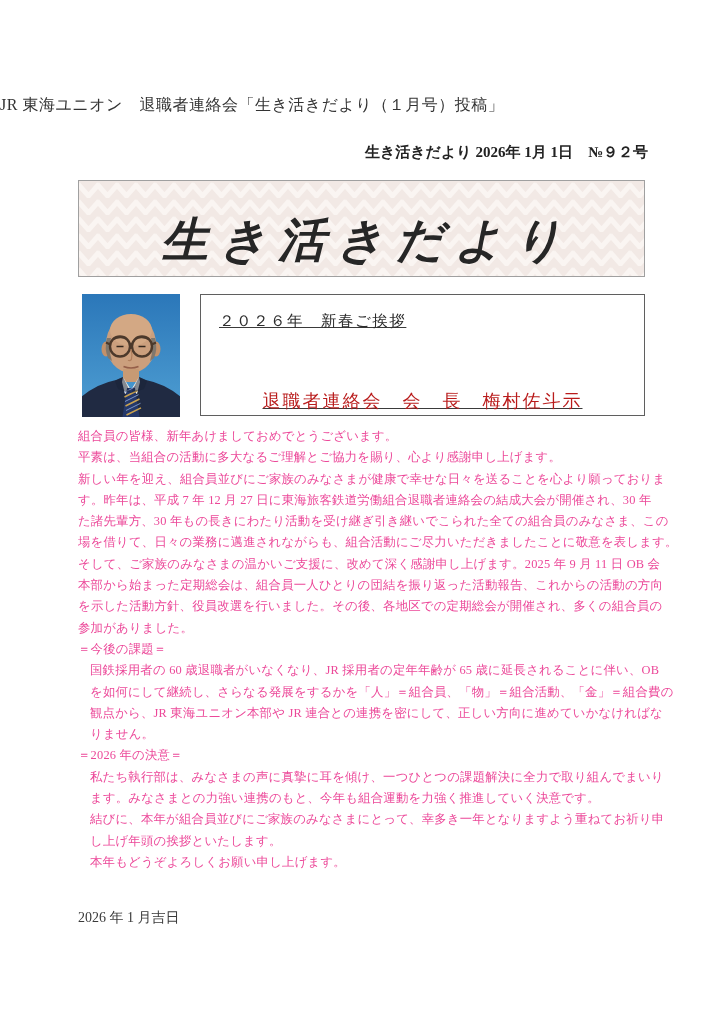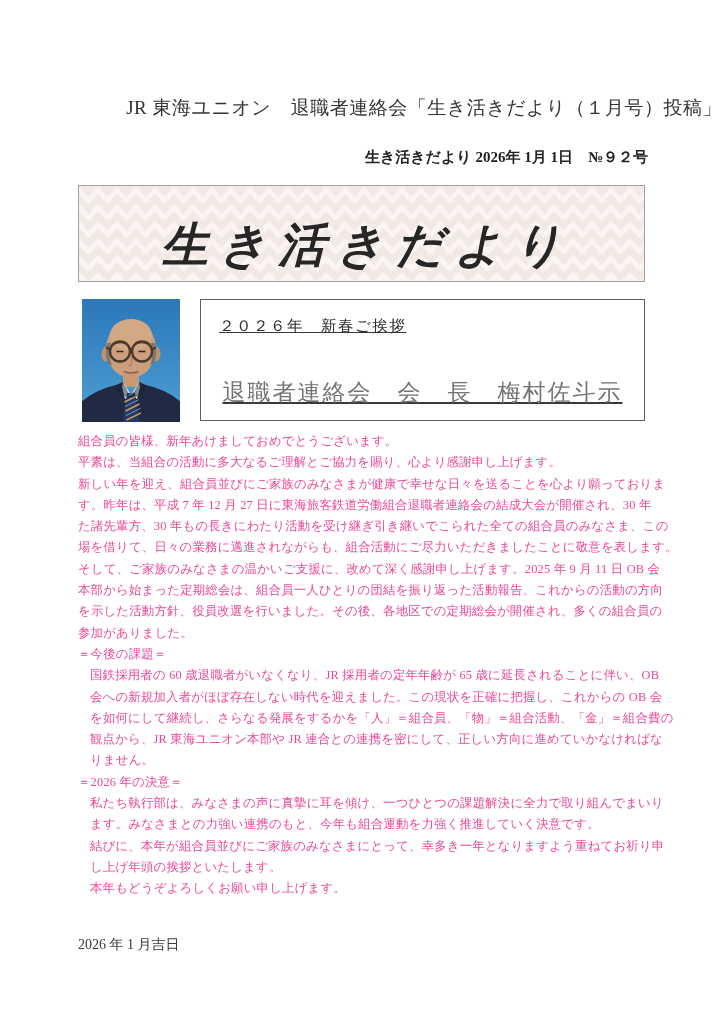--- a/index.html
+++ b/index.html
@@ -8,22 +8,22 @@
     position: relative;
     width: 722px;
     height: 1024px;
     background: #ffffff;
     overflow: hidden;
     font-family: "Liberation Serif", "DejaVu Serif", serif;
     color: #3a3a3a;
     padding-top: 95px;
   }
   .doc-title {
-    text-align: right;
-    font-size: 19px;
+    text-align: left;
+    font-size: 16px;
     letter-spacing: 0.5px;
     color: #333333;
   }
   .doc-dateline {
     margin-top: 27px;
     text-align: right;
     padding-right: 74px;
     font-size: 15px;
     font-weight: 600;
     color: #222222;
@@ -72,25 +72,25 @@
     background: #ffffff;
     text-decoration: underline;
   }
   .greeting-heading {
     margin: 16px 0 0 18px;
     font-size: 15.5px;
     letter-spacing: 1.5px;
     color: #2d2d2d;
   }
   .greeting-signature {
-    margin-top: 40px;
+    margin-top: 57px;
     text-align: center;
-    font-size: 23px;
+    font-size: 18px;
     letter-spacing: 2px;
-    color: #737373;
+    color: #b91c1c;
   }
   .body-text {
     margin: 9px 0 0 78px;
     width: 574px;
     font-size: 12.4px;
     line-height: 21.3px;
     color: #ec4899;
     letter-spacing: 0.2px;
   }
   .line { white-space: nowrap; }
@@ -187,21 +187,20 @@
     <div class="line">新しい年を迎え、組合員並びにご家族のみなさまが健康で幸せな日々を送ることを心より願っておりま</div>
     <div class="line">す。昨年は、平成 7 年 12 月 27 日に東海旅客鉄道労働組合退職者連絡会の結成大会が開催され、30 年</div>
     <div class="line">た諸先輩方、30 年もの長きにわたり活動を受け継ぎ引き継いでこられた全ての組合員のみなさま、この</div>
     <div class="line">場を借りて、日々の業務に邁進されながらも、組合活動にご尽力いただきましたことに敬意を表します。</div>
     <div class="line">そして、ご家族のみなさまの温かいご支援に、改めて深く感謝申し上げます。2025 年 9 月 11 日 OB 会</div>
     <div class="line">本部から始まった定期総会は、組合員一人ひとりの団結を振り返った活動報告、これからの活動の方向</div>
     <div class="line">を示した活動方針、役員改選を行いました。その後、各地区での定期総会が開催され、多くの組合員の</div>
     <div class="line">参加がありました。</div>
     <div class="line">＝今後の課題＝</div>
     <div class="line indent">国鉄採用者の 60 歳退職者がいなくなり、JR 採用者の定年年齢が 65 歳に延長されることに伴い、OB</div>
-    <div class="line indent">会への新規加入者がほぼ存在しない時代を迎えました。この現状を正確に把握し、これからの OB 会</div>
     <div class="line indent">を如何にして継続し、さらなる発展をするかを「人」＝組合員、「物」＝組合活動、「金」＝組合費の</div>
     <div class="line indent">観点から、JR 東海ユニオン本部や JR 連合との連携を密にして、正しい方向に進めていかなければな</div>
     <div class="line indent">りません。</div>
     <div class="line">＝2026 年の決意＝</div>
     <div class="line indent">私たち執行部は、みなさまの声に真摯に耳を傾け、一つひとつの課題解決に全力で取り組んでまいり</div>
     <div class="line indent">ます。みなさまとの力強い連携のもと、今年も組合運動を力強く推進していく決意です。</div>
     <div class="line indent">結びに、本年が組合員並びにご家族のみなさまにとって、幸多き一年となりますよう重ねてお祈り申</div>
     <div class="line indent">し上げ年頭の挨拶といたします。</div>
     <div class="line indent">本年もどうぞよろしくお願い申し上げます。</div>
   </div>

